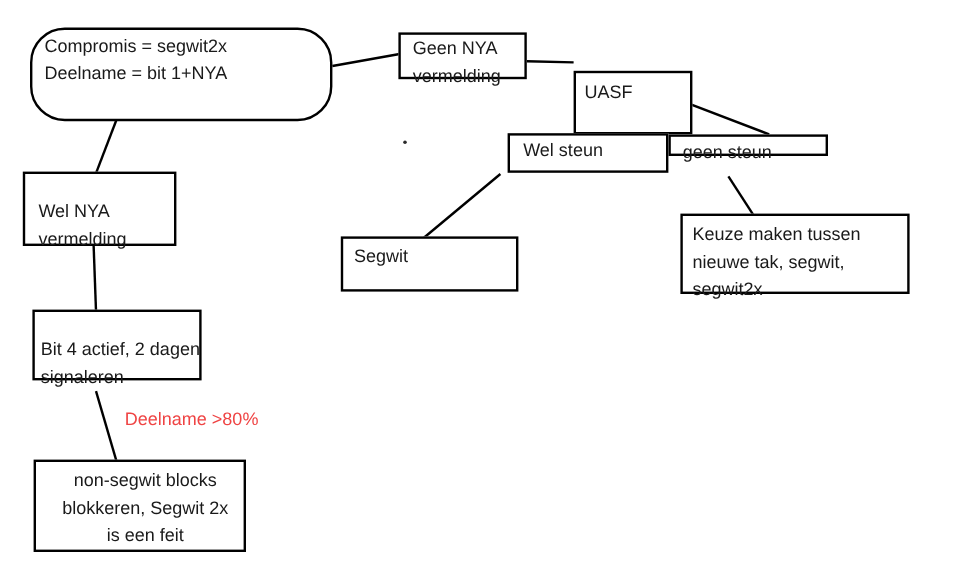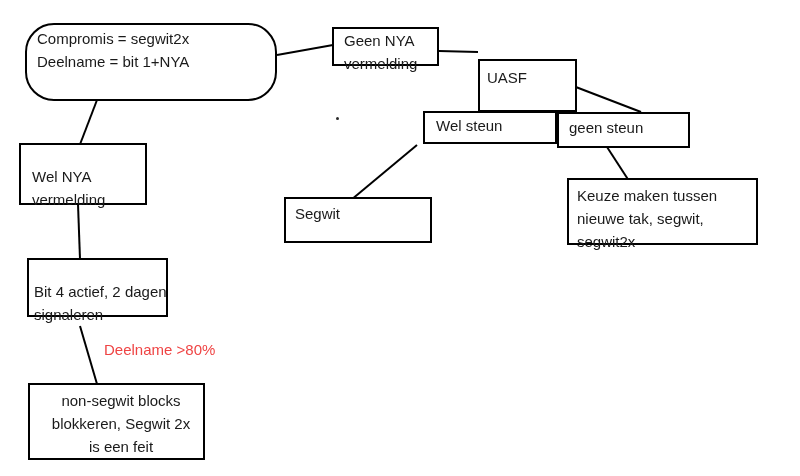--- a/index.html
+++ b/index.html
@@ -78,21 +78,21 @@
     <div class="node" style="left: 332px; top: 27px; width: 107px; height: 39px; padding: 0px 2px 0px 10px;">
       <span class="txt-line">Geen NYA</span>
       <span class="txt-line">vermelding</span>
     </div>
     <div class="node" style="left: 478px; top: 31px; width: 99px; height: 53px; padding: 5px 2px 0px 7px; margin-top: 28px;">
       <span class="txt-line">UASF</span>
     </div>
     <div class="node" style="left: 403px; top: 111px; width: 134px; height: 33px; padding: 1px 2px 0px 11px; margin-left: 20px;">
       <span class="txt-line">Wel steun</span>
     </div>
-    <div class="node" style="left: 557px; top: 112px; width: 133px; height: 36px; padding: 2px 2px 0px 10px;">
+    <div class="node" style="left: 557px; top: 112px; width: 133px; height: 18px; padding: 2px 2px 0px 10px;">
       <span class="txt-line">geen steun</span>
     </div>
     <div class="node" style="left: 284px; top: 197px; width: 148px; height: 46px; padding: 3px 2px 0px 9px;">
       <span class="txt-line">Segwit</span>
     </div>
     <div class="node" style="left: 567px; top: 178px; width: 191px; height: 67px; padding: 4px 2px 0px 8px;">
       <span class="txt-line">Keuze maken tussen</span>
       <span class="txt-line">nieuwe tak, segwit,</span>
       <span class="txt-line">segwit2x</span>
     </div>

